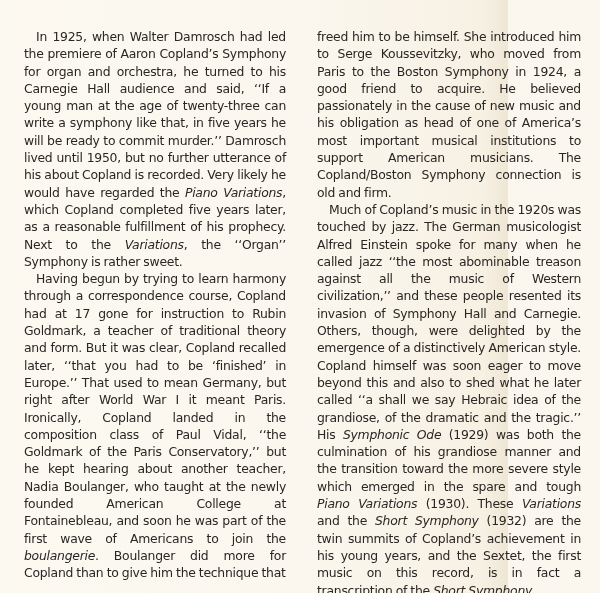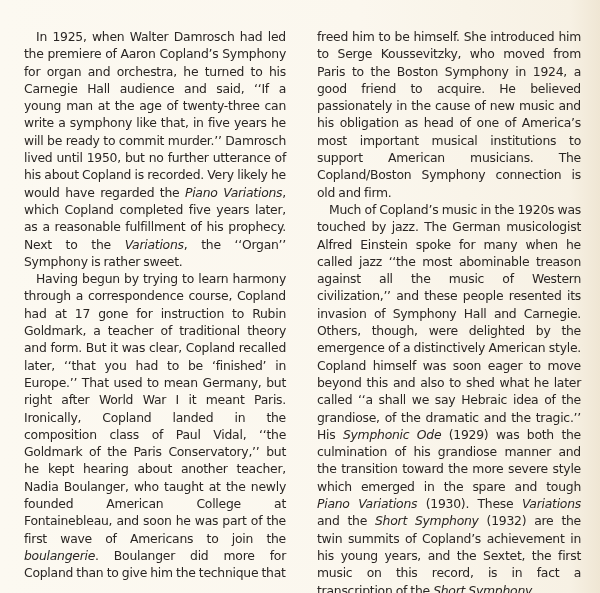--- a/index.html
+++ b/index.html
@@ -9,21 +9,21 @@
   body {
     width: 600px;
     height: 593px;
     background: #fbf7ee;
     overflow: hidden;
     position: relative;
   }
   .page {
     position: absolute;
     left: 0; top: 0;
-    width: 600px; height: 593px;
+    width: 508px; height: 593px;
     background: linear-gradient(90deg, #fcf9f1 0%, #fbf7ee 60%, #f7f1e4 95%, #efe6d4 100%);
   }
   .col {
     position: absolute;
     top: 28px;
     width: 262px;
     font-family: "DejaVu Sans", sans-serif;
     font-size: 12.4px;
     line-height: 17.3px;
     color: #2a2624;

